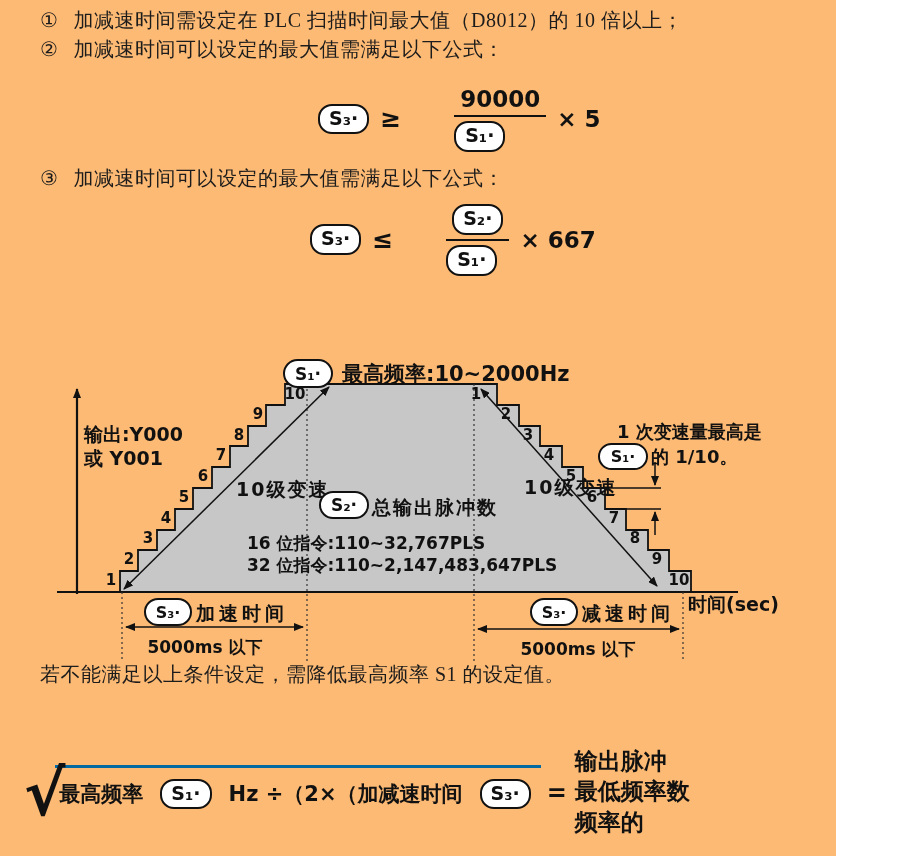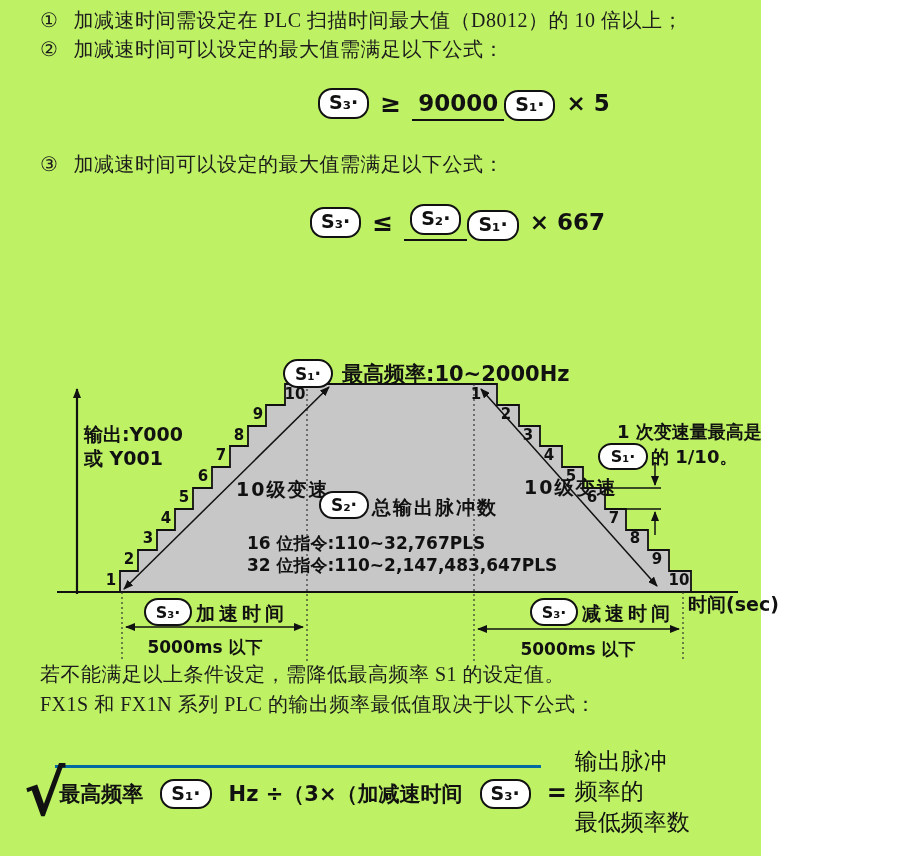--- a/index.html
+++ b/index.html
@@ -1,55 +1,55 @@
 <!DOCTYPE html>
 <html><head>
 <meta charset="utf-8">
 <style>
   * { margin:0; padding:0; box-sizing:border-box; }
   html,body { background:#fff; }
   body {
     width:921px; height:856px; position:relative; overflow:hidden;
     font-family:"Liberation Serif", serif; color:#1c1c1c;
   }
-  .page { position:absolute; inset:0; width:761px; height:856px; background:#bef264; }
+  .page { position:absolute; inset:0; width:836px; height:856px; background:#fdba74; }
 
   
   .tline { position:absolute; font-size:20px; white-space:nowrap; letter-spacing:0.5px; }
   .bullet { display:inline-block; margin-right:15px; }
 
   
   .frow {
     position:absolute; display:flex; align-items:center; gap:11px;
     font-family:"DejaVu Sans", sans-serif; font-weight:bold; font-size:23px; color:#111;
   }
   .pill {
     display:inline-block; border:2.2px solid #111; border-radius:14px;
     padding:1px 9px 2px; background:#fff; line-height:1.25;
     font-family:"DejaVu Sans", sans-serif; font-weight:bold; font-size:19px; color:#111;
     white-space:nowrap;
   }
-  .frac { display:flex; flex-direction:row; align-items:flex-end; }
+  .frac { display:flex; flex-direction:column; align-items:flex-start;margin-left:42px; }
   .frac .num { border-bottom:2.5px solid #111; padding:0 6px 3px; text-align:center; }
   .frac .den { padding-top:4px; }
   .rel { font-size:25px; }
 
   
   .sqrt-row { position:absolute; left:24px; top:742px; display:flex; align-items:center; color:#111; }
   .radical {
     font-family:"DejaVu Sans", sans-serif; font-weight:bold; font-size:62px;
     line-height:0.85; transform:translateY(5px);
   }
   .radicand {
     display:flex; align-items:center; gap:17px; border-top:3px solid #0369a1;
     padding:11px 10px 5px 4px; margin-left:-10px;
     font-family:"DejaVu Sans", sans-serif; font-weight:bold; font-size:21px; white-space:nowrap;
   }
   .equals { font-family:"DejaVu Sans", sans-serif; font-weight:bold; font-size:24px; margin:6px 8px 0 6px; }
-  .result { font-family:"DejaVu Sans", sans-serif; font-weight:normal; font-size:23px; line-height:1.32; margin-top:4px; }
+  .result { font-family:"DejaVu Sans", sans-serif; font-weight:bold; font-size:23px; line-height:1.32; margin-top:4px; }
 
   
   svg.diagram { position:absolute; left:0; top:0; width:921px; height:856px; }
   svg text { font-family:"DejaVu Sans", sans-serif; font-weight:bold; fill:#111; }
   .steps-poly { fill:#c7c7c7; stroke:#111; stroke-width:1.8; }
   .axis { stroke:#111; stroke-width:2.2; fill:none; }
   .thin { stroke:#111; stroke-width:1.5; fill:none; }
   .dotted { stroke:#333; stroke-width:1.2; stroke-dasharray:2 3; fill:none; }
   .pill-rect { fill:#fff; stroke:#111; stroke-width:2; }
   .stepnum { font-size:15px; text-anchor:middle; }
@@ -71,21 +71,21 @@
   <div class="frow" style="left:318px; top:86px;">
     <span class="pill">S₃·</span>
     <span class="rel">≥</span>
     <span class="frac">
       <span class="num">90000</span>
       <span class="den"><span class="pill">S₁·</span></span>
     </span>
     <span>× 5</span>
   </div>
 
-  <div class="tline" style="left:40px; top:151px;text-align:right;">
+  <div class="tline" style="left:40px; top:165px;text-align:right;">
     <span class="bullet">③</span><span>加减速时间可以设定的最大值需满足以下公式：</span>
   </div>
 
   <div class="frow" style="left:310px; top:204px;">
     <span class="pill">S₃·</span>
     <span class="rel">≤</span>
     <span class="frac">
       <span class="num" style="padding-bottom:4px;"><span class="pill">S₂·</span></span>
       <span class="den"><span class="pill">S₁·</span></span>
     </span>
@@ -174,31 +174,30 @@
     <rect class="pill-rect" x="531" y="599" width="46" height="26" rx="13"></rect>
     <text x="554" y="618" font-size="16" text-anchor="middle">S₃·</text>
     <text x="582" y="620" font-size="19" class="spaced">减速时间</text>
     <line class="thin" x1="478" y1="629" x2="679" y2="629" marker-start="url(#ah)" marker-end="url(#ah)"></line>
     <text x="578" y="655" font-size="17" text-anchor="middle">5000ms 以下</text>
 
     <text x="688" y="611" font-size="19">时间(sec)</text>
   </svg>
 
   <div class="tline" style="left:40px; top:661px;">若不能满足以上条件设定，需降低最高频率 S1 的设定值。</div>
-  <div class="tline" style="left:40px; top:691px;">FX1S 和 FX1N 系列 PLC 的输出频率最低值取决于以下公式：</div>
 
   <div class="sqrt-row">
     <span class="radical">√</span>
     <span class="radicand">
       <span>最高频率</span>
       <span class="pill">S₁·</span>
-      <span>Hz ÷（3×（加减速时间</span>
+      <span>Hz ÷（2×（加减速时间</span>
       <span class="pill">S₃·</span>
     </span>
     <span class="equals">=</span>
     <span class="result">
       <div>输出脉冲</div>
+      <div>最低频率数</div>
       <div>频率的</div>
-      <div>最低频率数</div>
     </span>
   </div>
 
 </div>
 
 </body></html>

